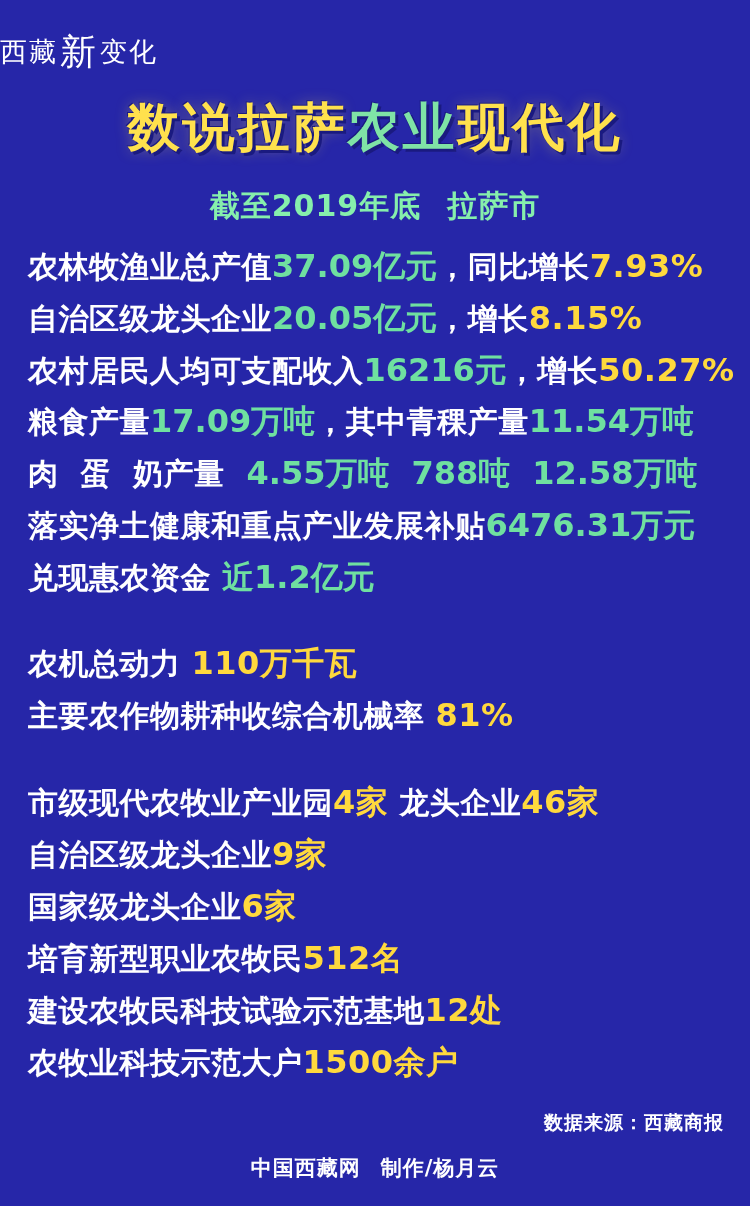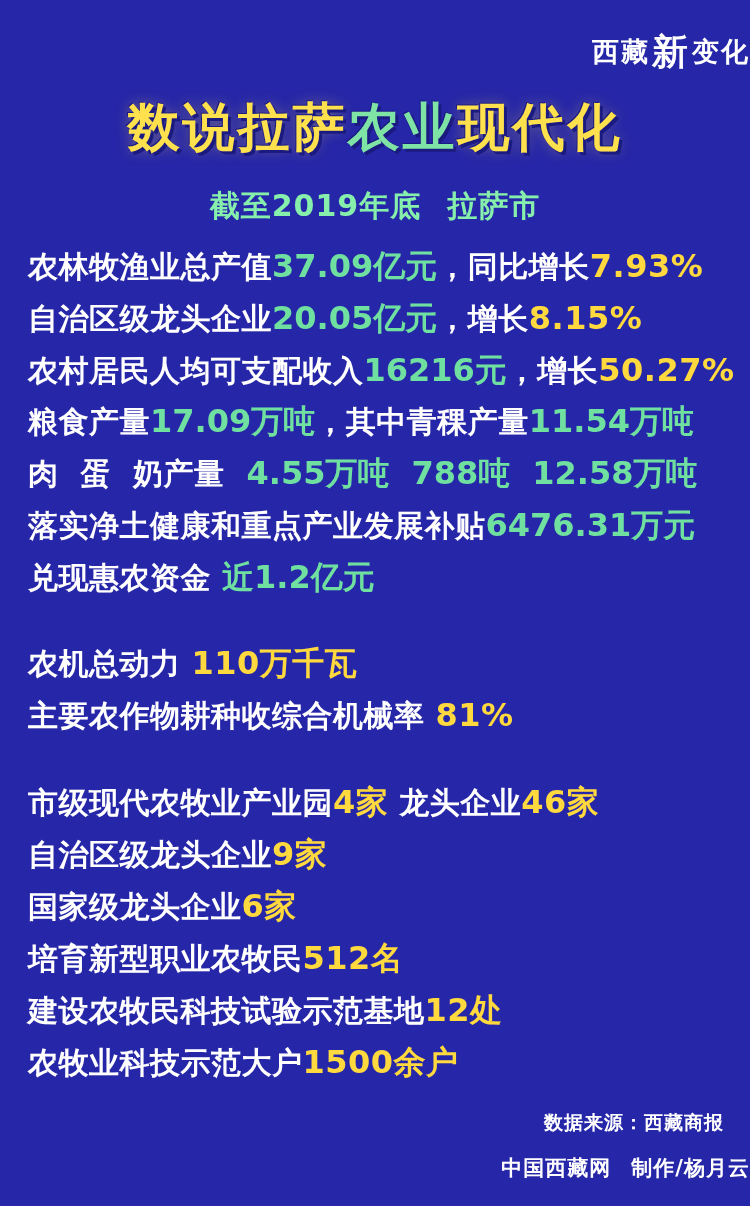--- a/index.html
+++ b/index.html
@@ -17,24 +17,24 @@
   .poster {
     position: relative;
     width: 750px;
     height: 1206px;
     background: #2626a8;
     box-sizing: border-box;
   }
 
   
   .kicker {
-    text-align: right;
+    text-align: left;
     padding-top: 34px;
     font-size: 27px;
-    font-weight: bold;
+    font-weight: normal;
     letter-spacing: 2px;
     color: #ffffff;
     line-height: 1;
   }
   .kicker .big {
     font-size: 36px;
     color: #ffffff;
     vertical-align: -3px;
     margin: 0 2px;
   }
@@ -116,21 +116,21 @@
     color: #ffffff;
     font-size: 19px;
     font-weight: bold;
     letter-spacing: 1px;
   }
   .credit {
     position: absolute;
     left: 0;
     right: 0;
     bottom: 24px;
-    text-align: right;
+    text-align: center;
     color: #ffffff;
     font-size: 21px;
     font-weight: bold;
     letter-spacing: 1px;
   }
   .credit .sp {
     display: inline-block;
     width: 20px;
   }
 </style>

